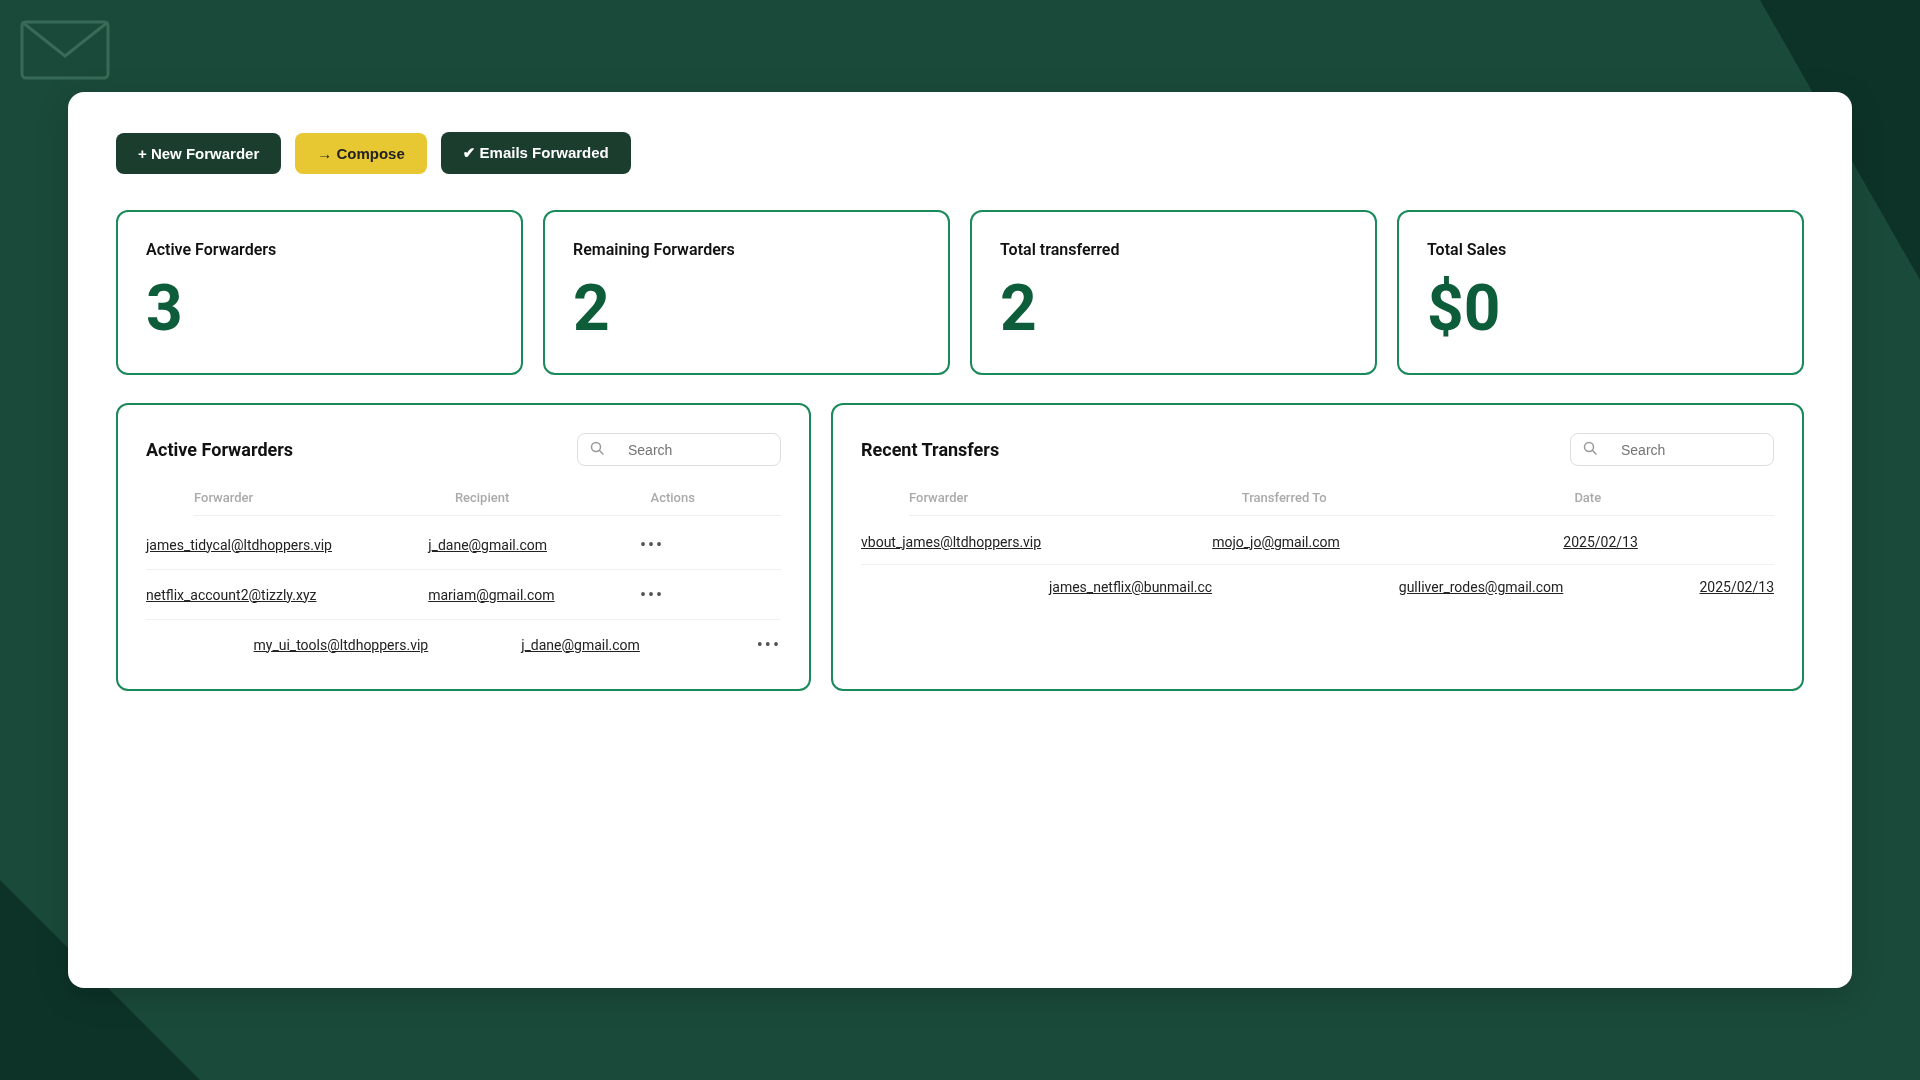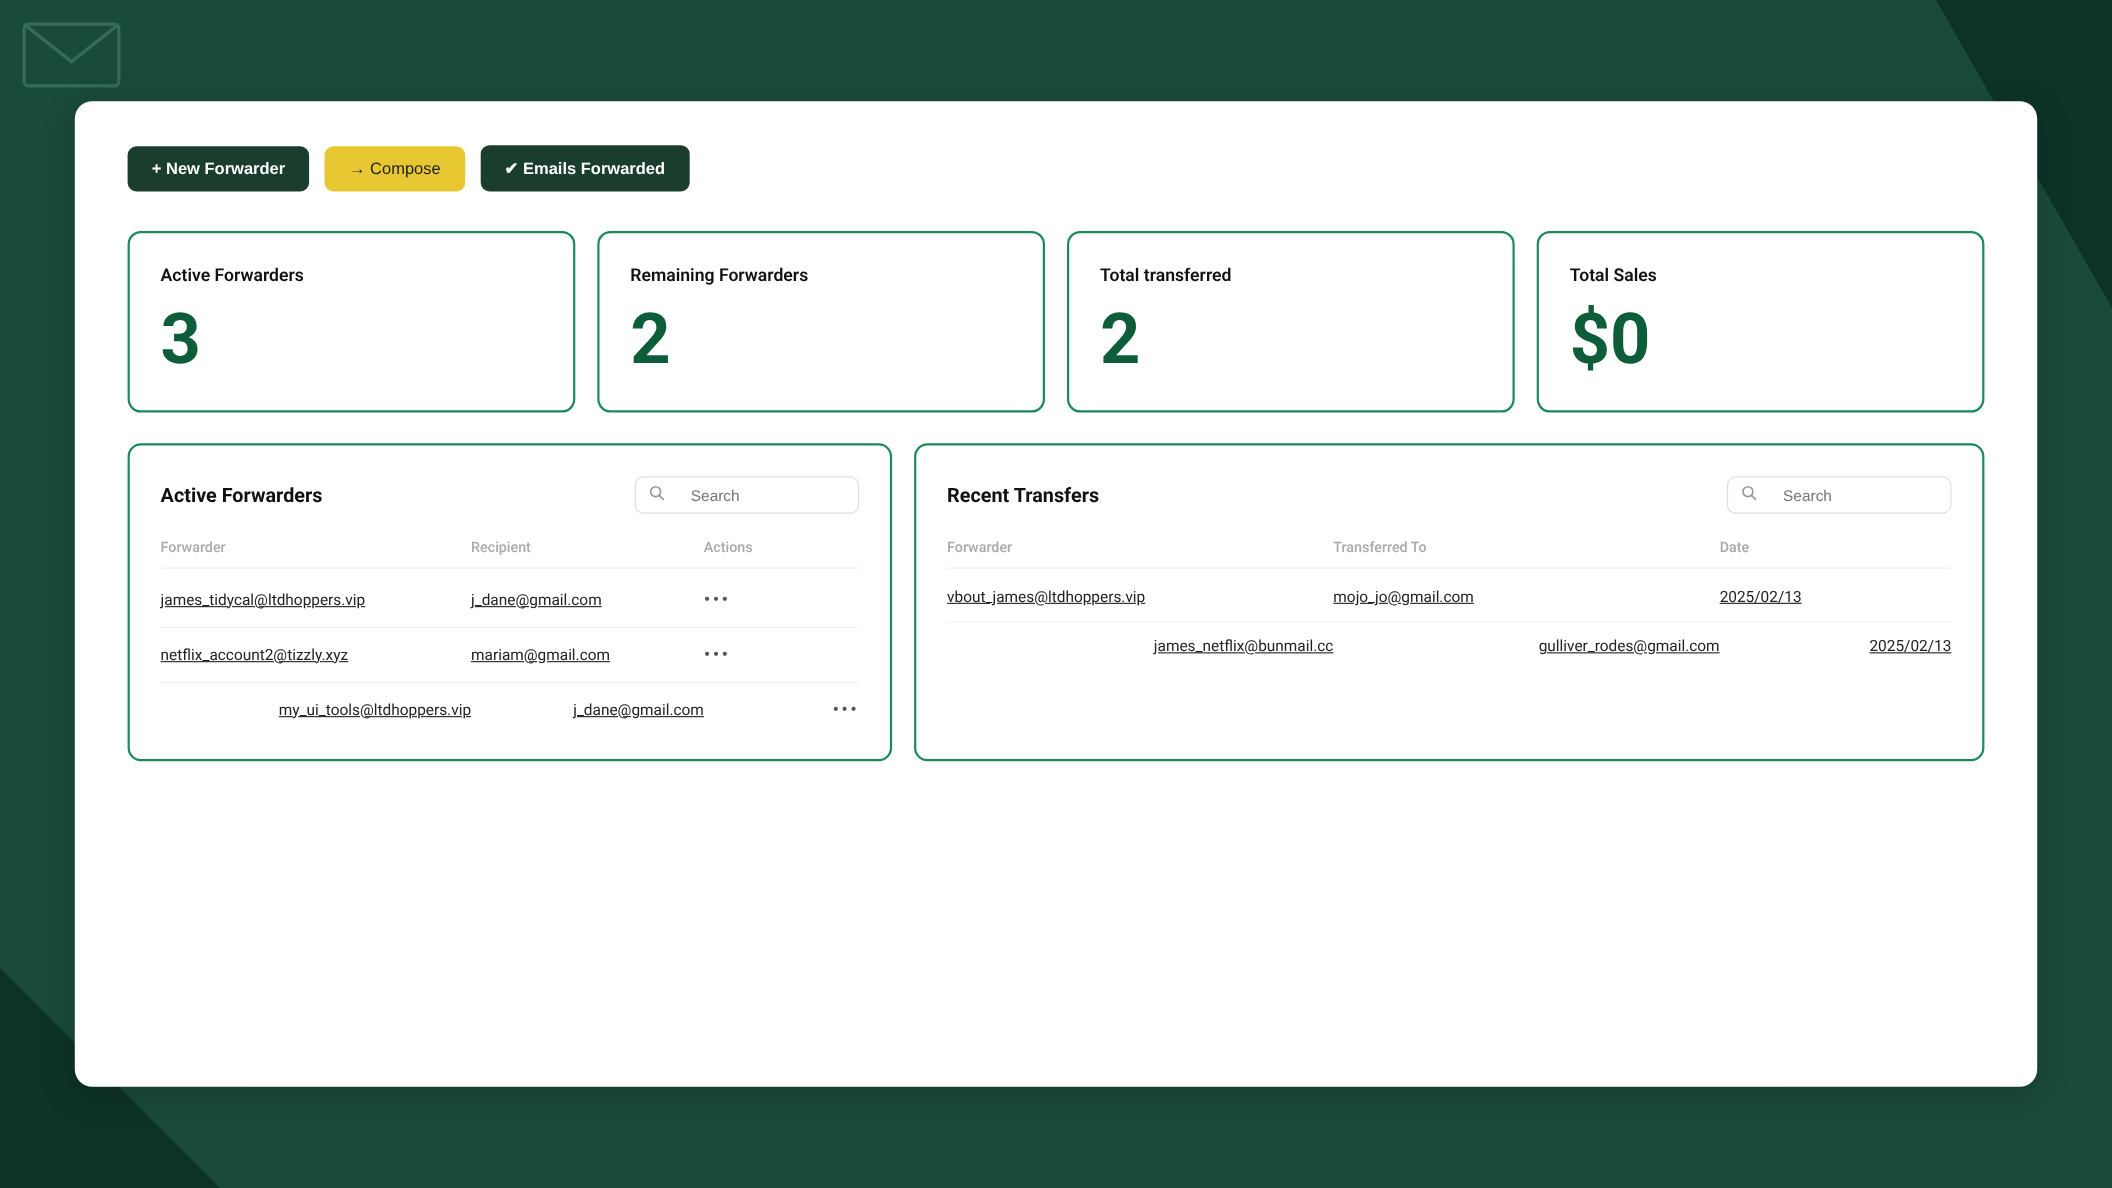--- a/index.html
+++ b/index.html
@@ -97,21 +97,21 @@
       align-items: center;
       gap: 6px;
     }
     .btn-compose {
       background: #e8c832;
       color: #222;
       border: none;
       border-radius: 8px;
       padding: 12px 22px;
       font-size: 15px;
-      font-weight: 400;
+      font-weight: 700;
       cursor: pointer;
       display: flex;
       align-items: center;
       gap: 6px;
     }
     .btn-emails-forwarded {
       background: #1a3d2e;
       color: #fff;
       border: none;
       border-radius: 8px;
@@ -196,20 +196,21 @@
       width: 140px;
       background: transparent;
     }
 
     
     .table-header-row {
       display: grid;
       padding: 0 0 10px 0;
       border-bottom: 1px solid #eee;
       margin-bottom: 4px;
+      margin-left: 48px;
     }
     .forwarders-table .table-header-row {
       grid-template-columns: 2fr 1.5fr 1fr;
     }
     .transfers-table .table-header-row {
       grid-template-columns: 2fr 2fr 1.2fr;
     }
     .col-header {
       font-size: 13px;
       color: #aaa;

